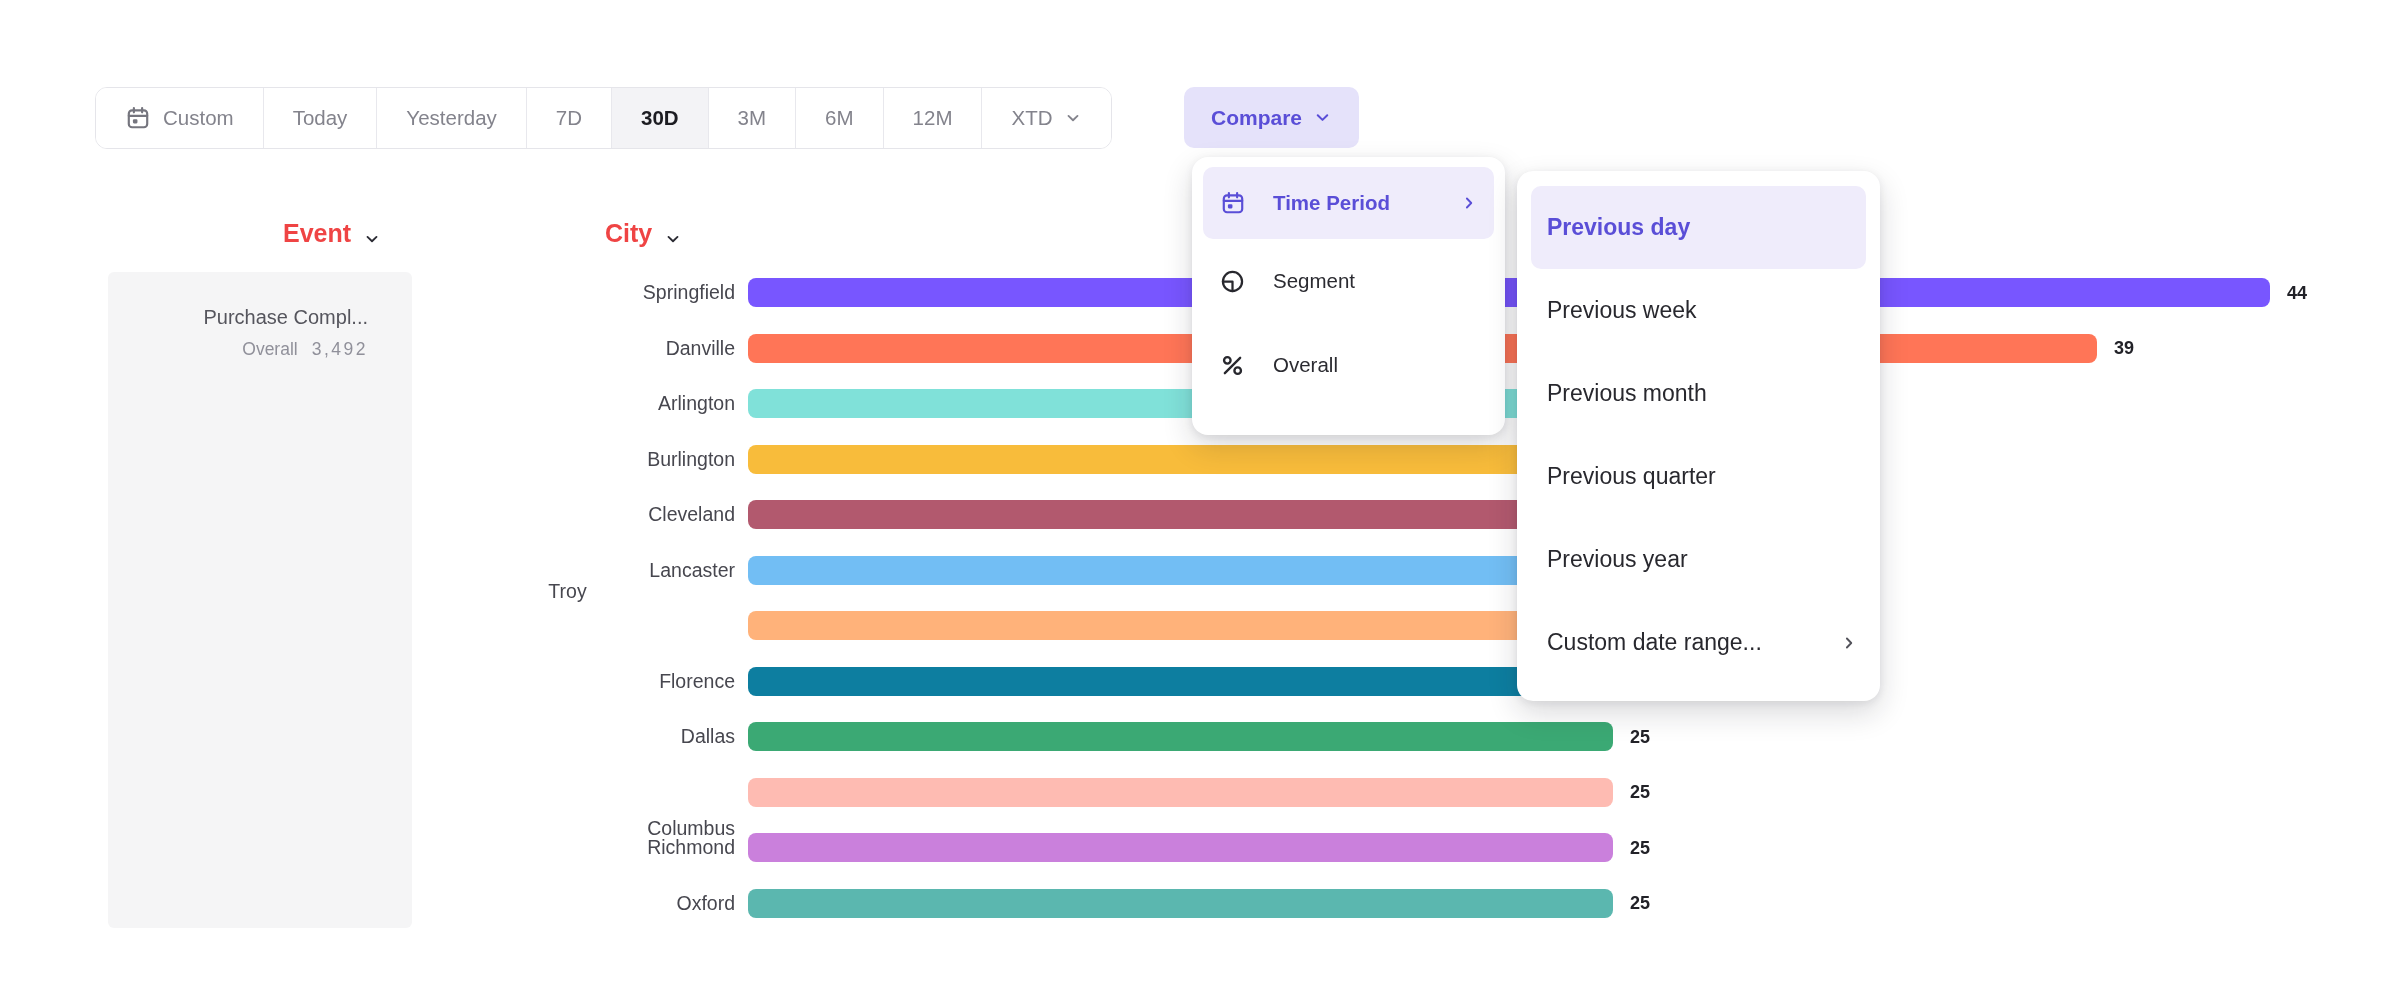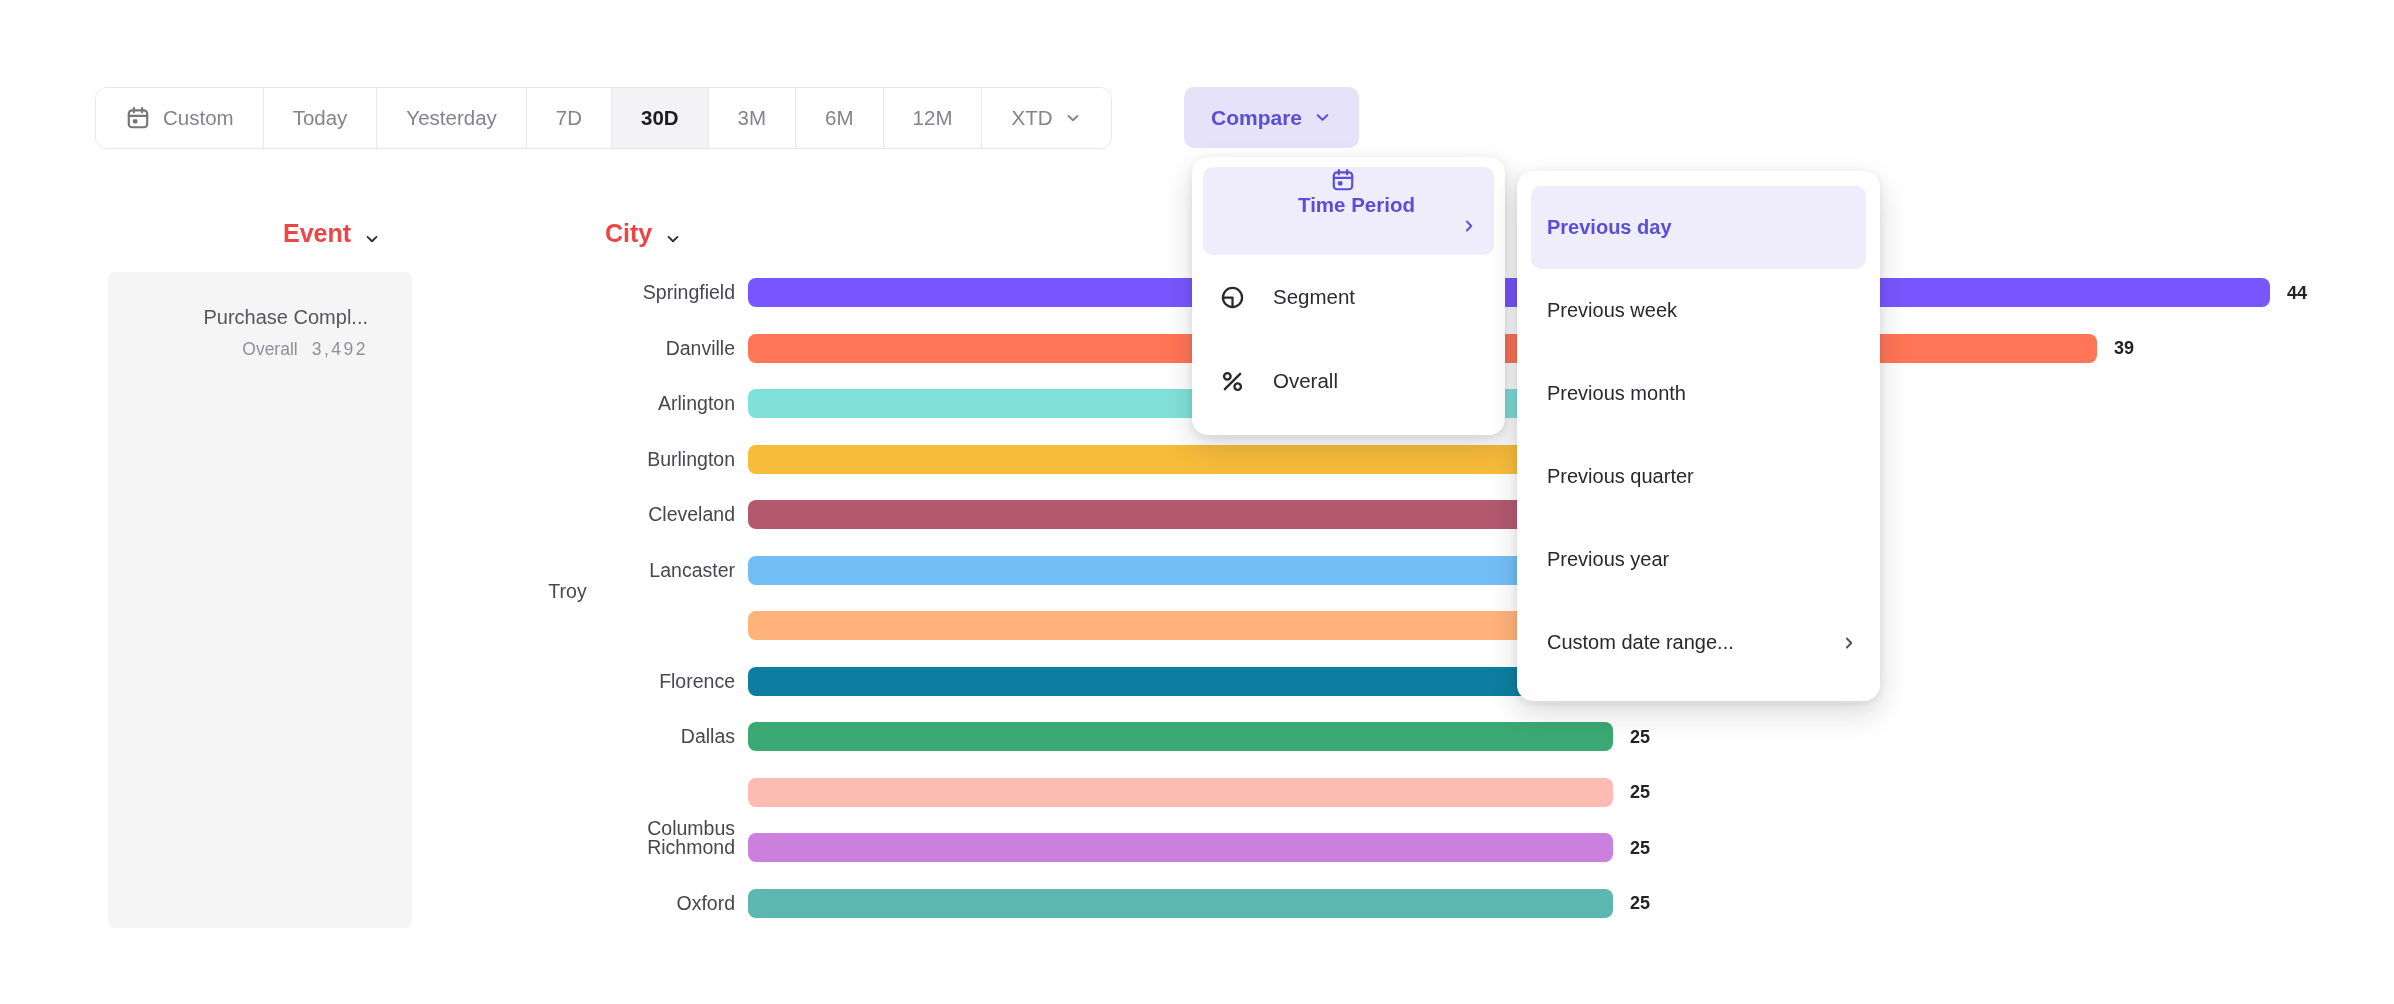--- a/index.html
+++ b/index.html
@@ -40,25 +40,25 @@
   .bar-value{position:absolute;height:24px;line-height:24px;font-size:18px;font-weight:700;color:#222228;}
 
   
   .menu{position:absolute;background:#fff;border-radius:16px;box-sizing:border-box;
         box-shadow:0 12px 30px rgba(25,25,35,.16),0 2px 8px rgba(25,25,35,.08);}
   .menu1{left:1192px;top:157px;width:313px;height:278px;padding-top:10px;z-index:5;}
   .menu2{left:1517px;top:171px;width:363px;height:530px;padding-top:15px;z-index:6;}
   .menu-item{display:flex;align-items:center;height:84px;padding-left:27px;box-sizing:border-box;
              font-size:20.5px;font-weight:500;color:#2b2b31;cursor:pointer;}
   .menu-item .mi-ic{width:27px;display:flex;justify-content:center;margin-right:27px;}
-  .menu-item.active{margin:0 11px;padding-left:16px;height:88px;border-radius:10px;background:#efecfb;
-                    color:#5a4ed7;font-weight:700;flex-direction:column;}
+  .menu-item.active{margin:0 11px;padding-left:16px;height:72px;border-radius:10px;background:#efecfb;
+                    color:#5a4ed7;font-weight:700;}
   .menu-item .mi-chev{margin-left:auto;margin-right:16px;display:flex;}
   .menu2-item{display:flex;align-items:center;height:83px;padding-left:30px;padding-right:22px;box-sizing:border-box;
-              font-size:20px;font-weight:500;color:#28282e;cursor:pointer;}
+              font-size:23px;font-weight:500;color:#28282e;cursor:pointer;}
   .menu2-item.active{margin:0 14px;padding-left:16px;border-radius:10px;background:#efecfb;
                      color:#5a4ed7;font-weight:700;}
   .menu2-item .mi-chev{margin-left:auto;display:flex;color:#52525a;}
   svg{display:block;}
 </style>
 </head>
 <body>
 
 <div class="canvas">
 

